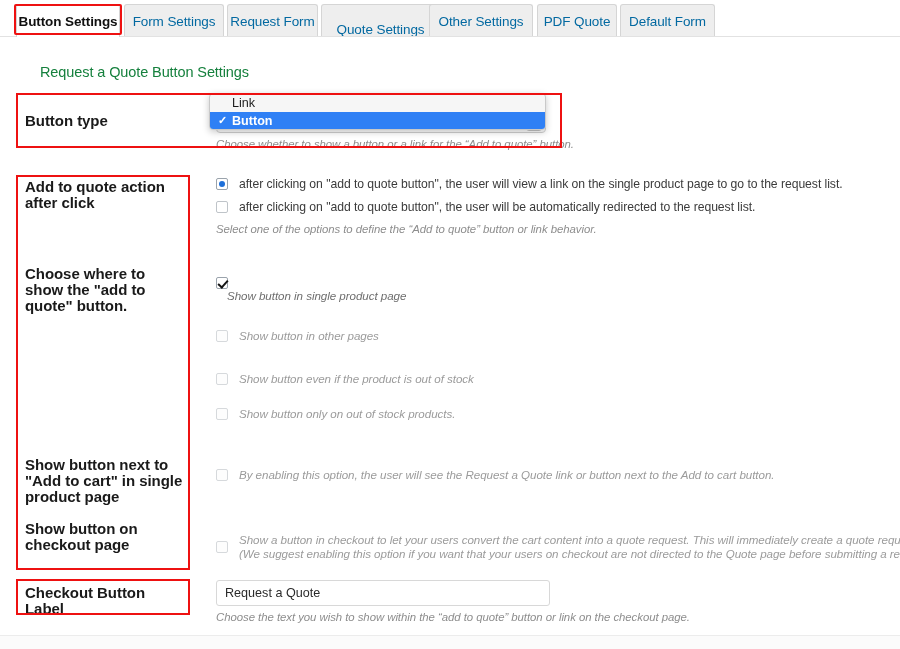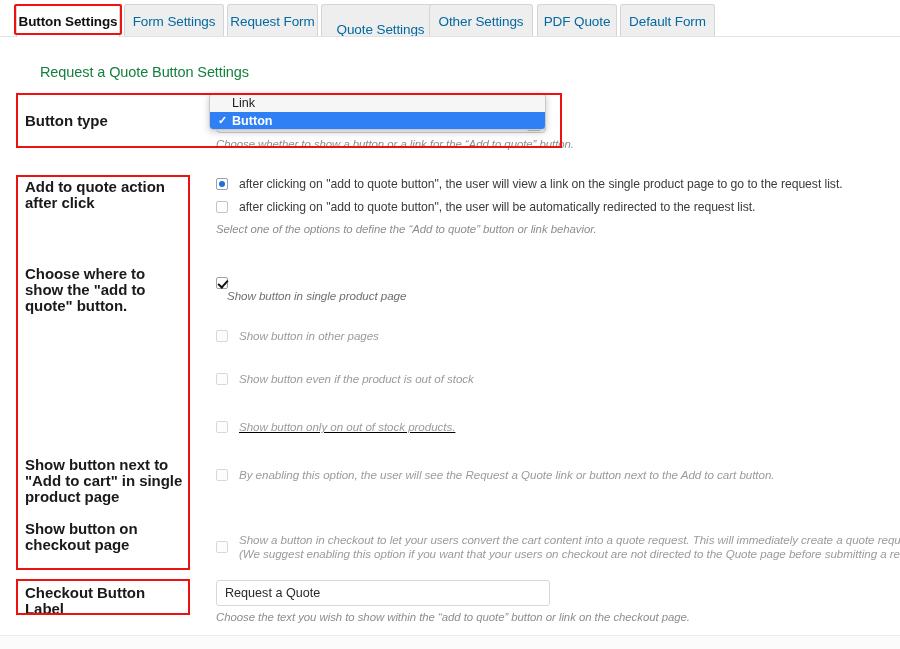--- a/index.html
+++ b/index.html
@@ -350,21 +350,21 @@
   <div class="cb-row" style="left:216px;top:329px;">
     <span class="cb-box"></span>
     <span class="cb-label">Show button in other pages</span>
   </div>
 
   <div class="cb-row" style="left:216px;top:372px;">
     <span class="cb-box"></span>
     <span class="cb-label">Show button even if the product is out of stock</span>
   </div>
 
-  <div class="cb-row" style="left:216px;top:420px;text-decoration:underline;">
+  <div class="cb-row" style="left:216px;top:407px;">
     <span class="cb-box"></span>
     <span class="cb-label">Show button only on out of stock products.</span>
   </div>
 
   <div class="cb-row" style="left:216px;top:468px;">
     <span class="cb-box"></span>
     <span class="cb-label">By enabling this option, the user will see the Request a Quote link or button next to the Add to cart button.</span>
   </div>
 
   <div class="cb-row" style="left:216px;top:533px;">

